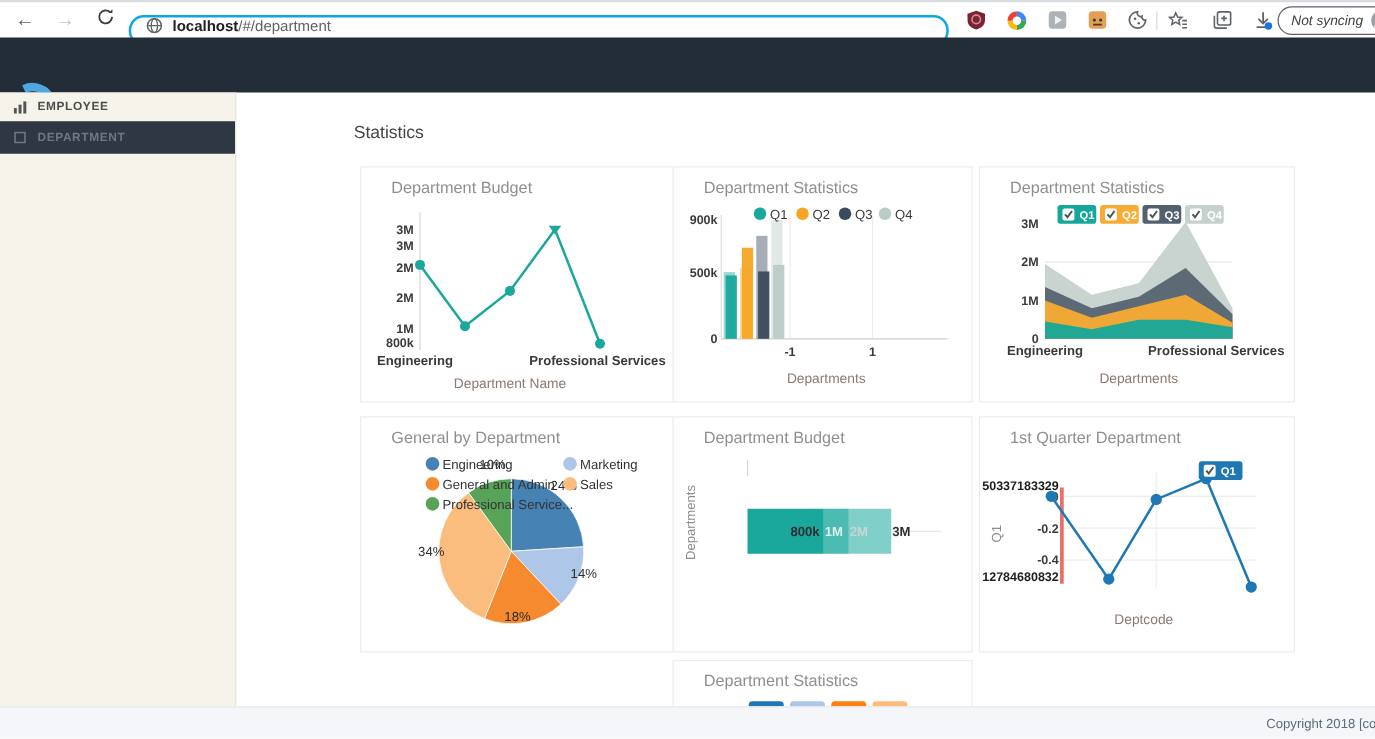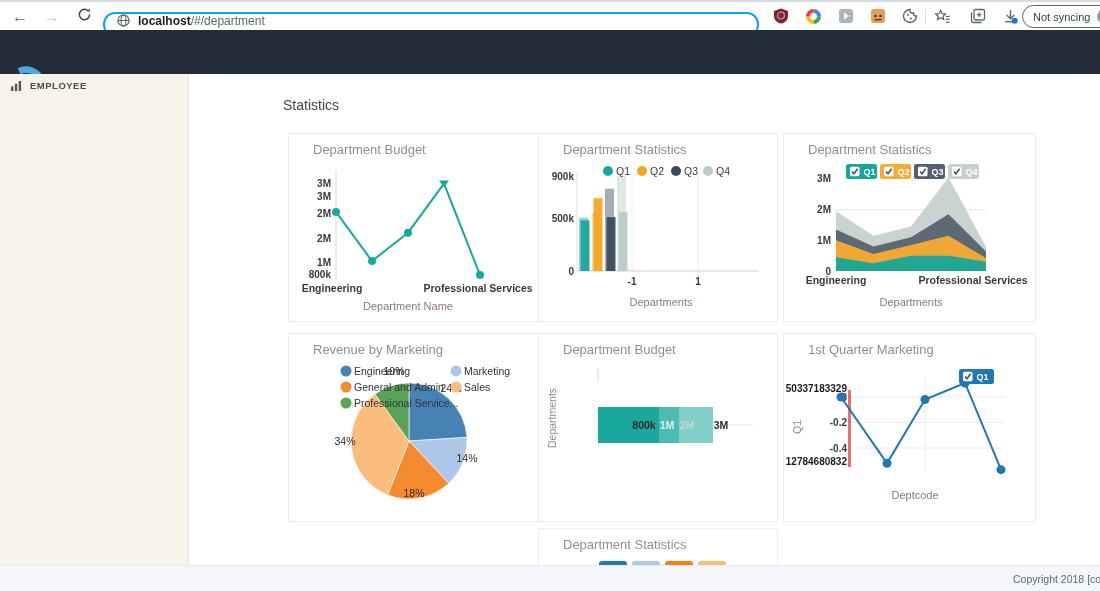--- a/index.html
+++ b/index.html
@@ -9,21 +9,21 @@
   .top-strip{position:absolute;left:0;top:0;width:1100px;height:2px;background:#d8dbdf;}
   .toolbar{position:absolute;left:0;top:2px;width:1100px;height:28px;background:#fff;}
   .nav-btn{position:absolute;top:3px;width:24px;height:24px;text-align:center;line-height:24px;font-size:16px;color:#5f6368;}
   .addr{position:absolute;left:103px;top:10px;width:652px;height:21px;border:2px solid #0ea5e9;border-radius:12px;background:#fff;display:flex;align-items:flex-start;}
   .addr .globe{margin-left:12px;margin-right:8px;display:flex;}
   .addr .url{font-size:12px;color:#202124;white-space:nowrap;}
   .addr .url .path{color:#5f6368;}
   .ext{position:absolute;top:5px;width:18px;height:18px;display:flex;align-items:center;justify-content:center;}
   .tb-sep{position:absolute;top:7px;width:1px;height:15px;background:#d8dbdf;}
   .profile{position:absolute;left:1022px;top:3px;height:21px;min-width:90px;border:1.5px solid #5f6368;border-radius:12px;display:flex;align-items:center;padding:0 2px 0 10px;background:#fff;}
-  .profile span{font-size:11px;color:#3c4043;margin-right:7px;white-space:nowrap;}
+  .profile span{font-size:11px;color:#3c4043;margin-right:7px;white-space:nowrap;font-style:italic;}
   .avatar{width:17px;height:17px;border-radius:50%;background:#9aa0a6;position:relative;overflow:hidden;flex:0 0 auto;}
   .avatar:before{content:"";position:absolute;left:5px;top:3px;width:7px;height:7px;border-radius:50%;background:#e8eaed;}
   .avatar:after{content:"";position:absolute;left:2px;top:10px;width:13px;height:9px;border-radius:50%;background:#e8eaed;}
   
   .app-header{position:absolute;left:0;top:30px;width:1100px;height:44px;background:#232d37;}
   .logo-txt{position:absolute;left:36px;top:54px;font-size:20px;color:#3d9bd8;letter-spacing:.5px;}
   .logo-swirl{position:absolute;left:3px;top:31px;}
   
   .sidebar{position:absolute;left:0;top:74px;width:188px;height:491px;background:#f5f3ea;border-right:1px solid #e8e5da;text-align:center;}
   .nav-item{height:23px;display:flex;align-items:center;padding-left:11px;font-size:9.5px;font-weight:bold;letter-spacing:.5px;color:#4c4c4c;cursor:pointer;}
@@ -145,20 +145,28 @@
   <div class="sidebar">
     <div class="nav-item">
       <span class="nicon">
         <svg width="11" height="10" viewBox="0 0 12 11">
             <rect x="0" y="6" width="2.6" height="5" fill="#555"></rect>
             <rect x="4.2" y="3" width="2.6" height="8" fill="#555"></rect>
             <rect x="8.4" y="0" width="2.6" height="11" fill="#555"></rect>
           </svg>
       </span>
       <span>EMPLOYEE</span>
+    </div>
+    <div class="nav-item active">
+      <span class="nicon">
+        <svg width="10" height="10" viewBox="0 0 10 10">
+            <rect x="1" y="1" width="8" height="8" fill="none" stroke="#6d7787" stroke-width="1.3"></rect>
+          </svg>
+      </span>
+      <span>DEPARTMENT</span>
     </div>
   </div>
 
   <div class="page-heading">Statistics</div>
 
   <div class="card" style="left:288px;top:133px;width:250px;height:187px;">
     <div class="card-title">Department Budget</div>
     <svg style="left:-5px;top:24px;" width="250" height="160">
         <line x1="52" y1="12" x2="52" y2="122" stroke="#d9d9d9" stroke-width="1"></line>
         <text x="47" y="29.059999999999988" font-size="10" fill="#3a3a3a" text-anchor="end" font-weight="700" transform="">3M</text>
@@ -252,21 +260,21 @@
           <rect x="162" y="8.8" width="9.5" height="9.5" rx="1.5" fill="#fff"></rect>
           <path d="M164 13.5 l2 2.3 l3.6-5" fill="none" stroke="rgba(30,40,45,.8)" stroke-width="1.6"></path>
           <text x="175.5" y="17" font-size="9" fill="#fff" text-anchor="start" font-weight="700" transform="">Q4</text>
         </g>
         <text x="46" y="126" font-size="10.5" fill="#3a3a3a" text-anchor="middle" font-weight="700" transform="">Engineering</text>
         <text x="183" y="126" font-size="10.5" fill="#3a3a3a" text-anchor="middle" font-weight="700" transform="">Professional Services</text>
         <text x="121" y="148" font-size="11" fill="#8c7a72" text-anchor="middle" font-weight="400" transform="">Departments</text>
       </svg>
   </div>
   <div class="card" style="left:288px;top:333px;width:250px;height:187px;">
-    <div class="card-title">Revenue by Marketing</div>
+    <div class="card-title">General by Department</div>
     <svg style="left:0px;top:24px;" width="250" height="160">
         <path d="M120,83 L120.0,25.0 A58,58 0 0 1 177.9,79.4 Z" fill="#4682b4" stroke="#fff" stroke-width="0.6"></path>
         <path d="M120,83 L177.9,79.4 A58,58 0 0 1 159.7,125.3 Z" fill="#aec7e8" stroke="#fff" stroke-width="0.6"></path>
         <path d="M120,83 L159.7,125.3 A58,58 0 0 1 98.6,136.9 Z" fill="#f58a2e" stroke="#fff" stroke-width="0.6"></path>
         <path d="M120,83 L98.6,136.9 A58,58 0 0 1 85.9,36.1 Z" fill="#fbbd7e" stroke="#fff" stroke-width="0.6"></path>
         <path d="M120,83 L85.9,36.1 A58,58 0 0 1 120.0,25.0 Z" fill="#57a358" stroke="#fff" stroke-width="0.6"></path>
         <text x="162" y="34" font-size="10.5" fill="#2d2d2d" text-anchor="middle" font-weight="400" transform="">24%</text>
         <text x="178" y="104" font-size="10.5" fill="#2d2d2d" text-anchor="middle" font-weight="400" transform="">14%</text>
         <text x="125" y="139" font-size="10.5" fill="#2d2d2d" text-anchor="middle" font-weight="400" transform="">18%</text>
         <text x="56" y="87" font-size="10.5" fill="#2d2d2d" text-anchor="middle" font-weight="400" transform="">34%</text>
@@ -302,21 +310,21 @@
         <rect x="113" y="49" width="20" height="36" fill="#1aa89c" opacity="0.78"></rect>
         <rect x="133" y="49" width="34" height="36" fill="#1aa89c" opacity="0.55"></rect>
         <line x1="167" y1="67" x2="207" y2="67" stroke="#e6e6e6" stroke-width="1"></line>
         <text x="98" y="71" font-size="10.5" fill="#2e2e2e" text-anchor="middle" font-weight="700" transform="">800k</text>
         <text x="121" y="71" font-size="10.5" fill="#ddefed" text-anchor="middle" font-weight="700" transform="">1M</text>
         <text x="141" y="71" font-size="10.5" fill="#c3d7d4" text-anchor="middle" font-weight="700" transform="">2M</text>
         <text x="175" y="71" font-size="10.5" fill="#2e2e2e" text-anchor="middle" font-weight="700" transform="">3M</text>
       </svg>
   </div>
   <div class="card" style="left:783px;top:333px;width:251px;height:187px;">
-    <div class="card-title">1st Quarter Marketing</div>
+    <div class="card-title">1st Quarter Department</div>
     <svg style="left:6px;top:25px;" width="245" height="160">
         <line x1="61" y1="38" x2="215" y2="38" stroke="#ececec" stroke-width="1"></line>
         <text x="57" y="41.5" font-size="10" fill="#3a3a3a" text-anchor="end" font-weight="700" transform="">0</text>
         <line x1="61" y1="63.5" x2="215" y2="63.5" stroke="#ececec" stroke-width="1"></line>
         <text x="57" y="67" font-size="10" fill="#3a3a3a" text-anchor="end" font-weight="700" transform="">-0.2</text>
         <line x1="61" y1="89" x2="215" y2="89" stroke="#ececec" stroke-width="1"></line>
         <text x="57" y="92.5" font-size="10" fill="#3a3a3a" text-anchor="end" font-weight="700" transform="">-0.4</text>
         <line x1="135" y1="18" x2="135" y2="112" stroke="#e8f2f1" stroke-width="1"></line>
         <text x="57" y="33" font-size="10" fill="#1d1d1d" text-anchor="end" font-weight="700" transform="">50337183329</text>
         <text x="57" y="106" font-size="10" fill="#1d1d1d" text-anchor="end" font-weight="700" transform="">12784680832</text>

